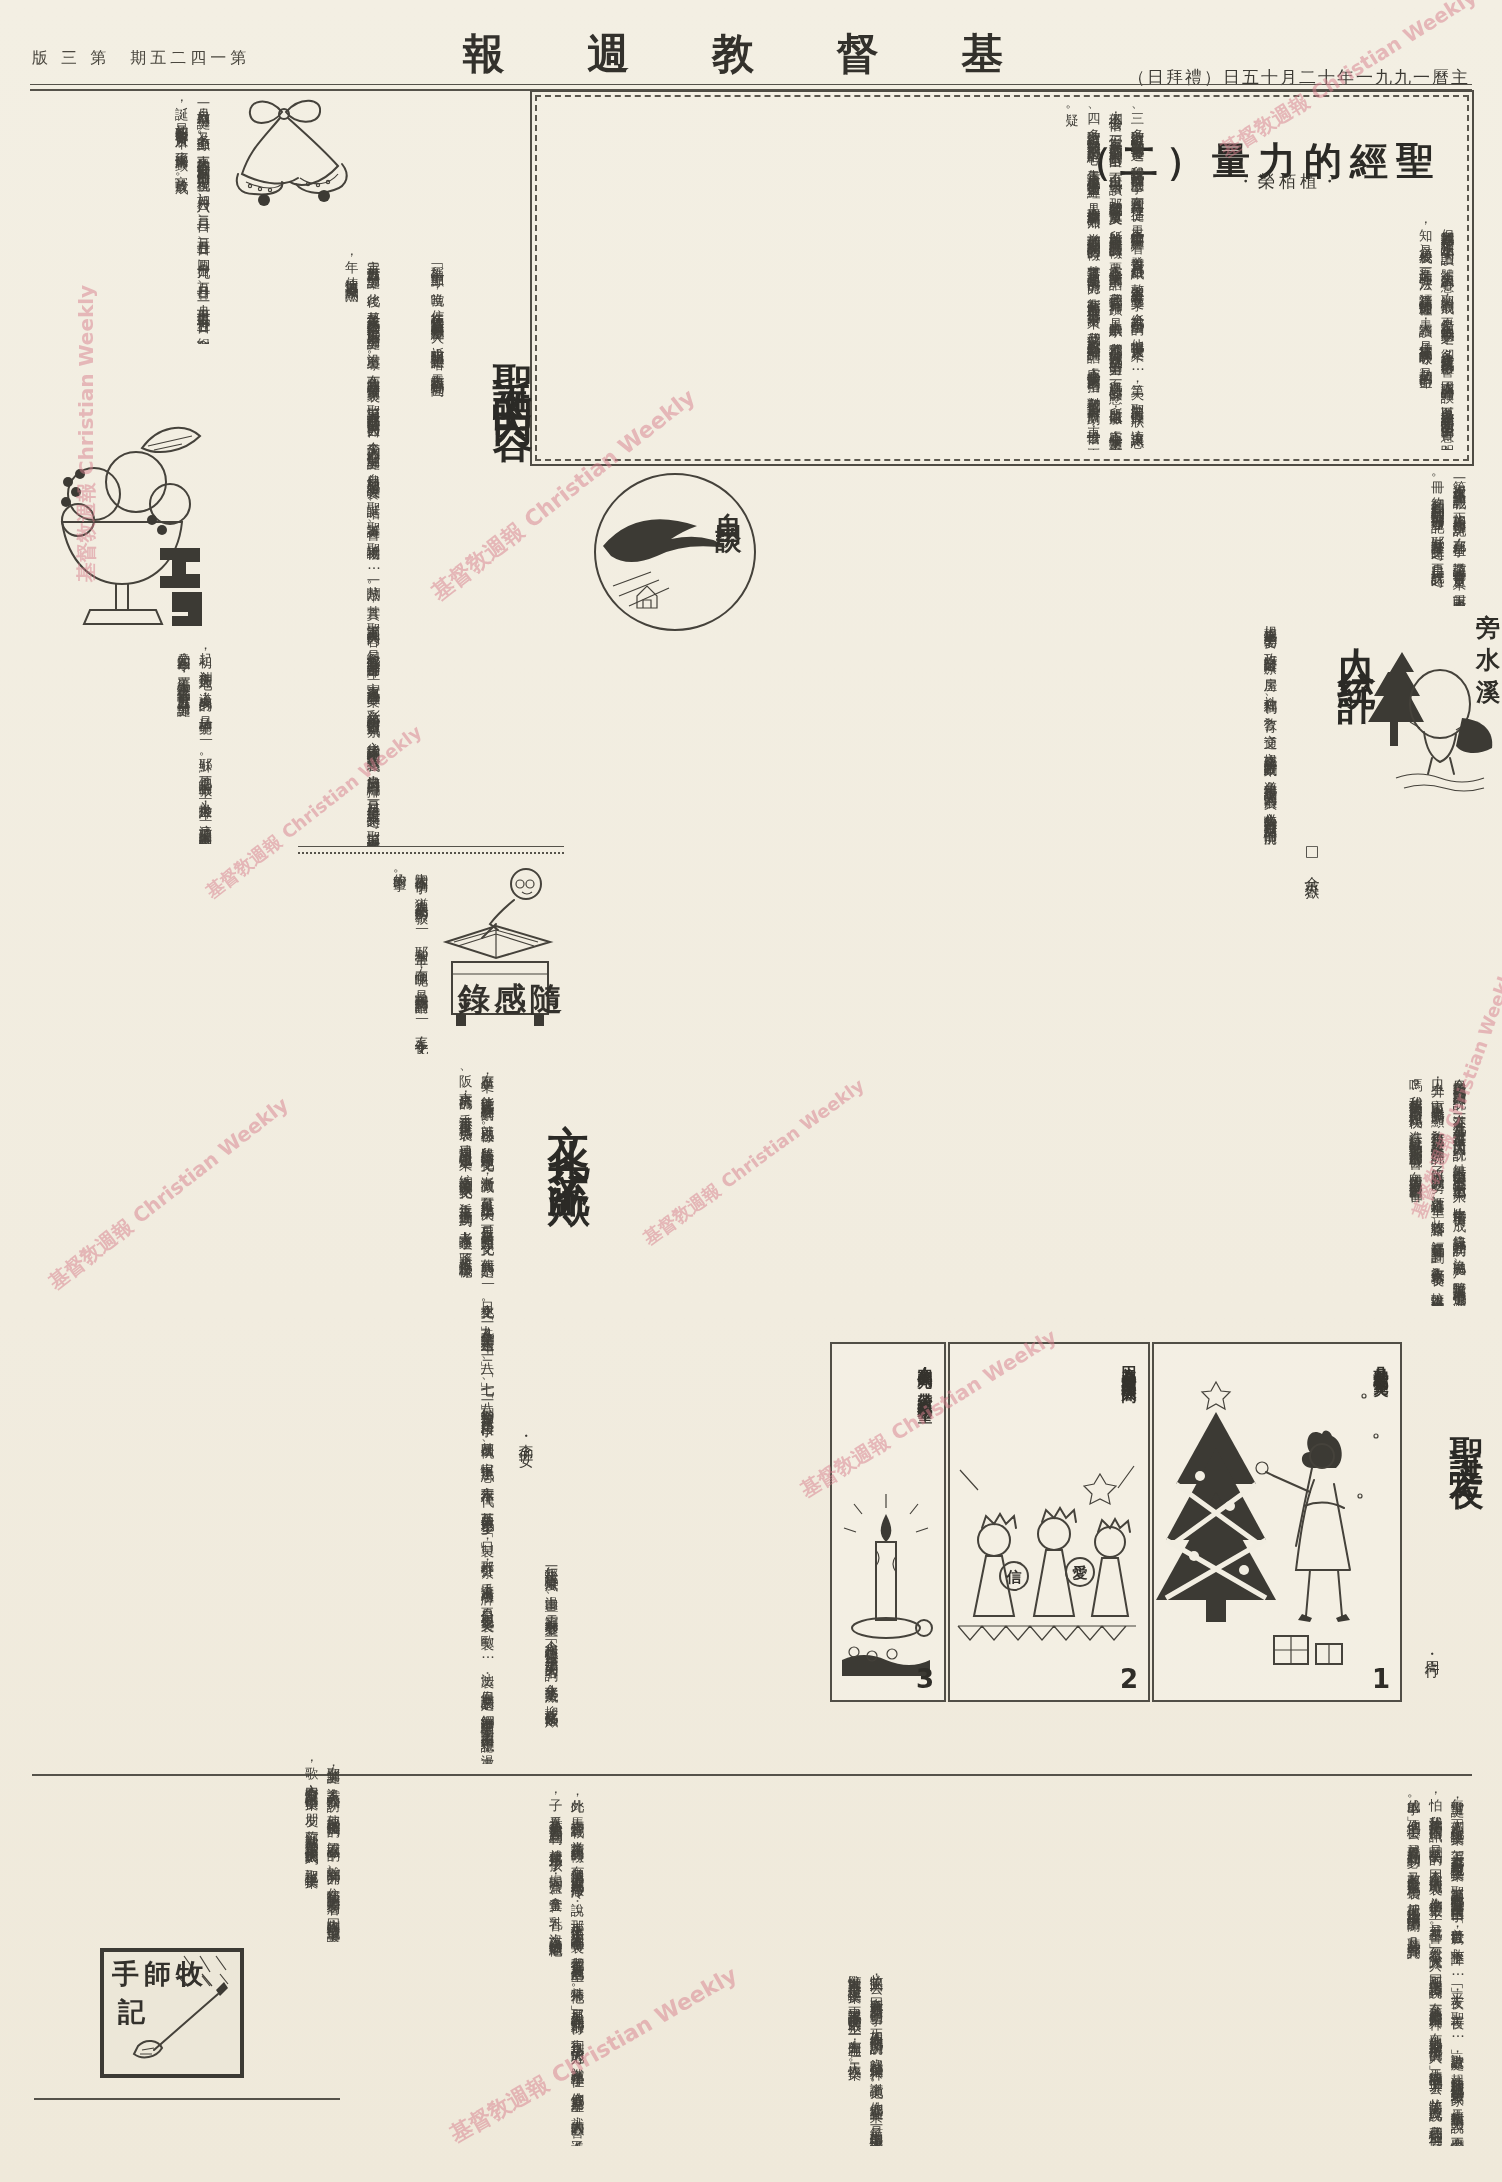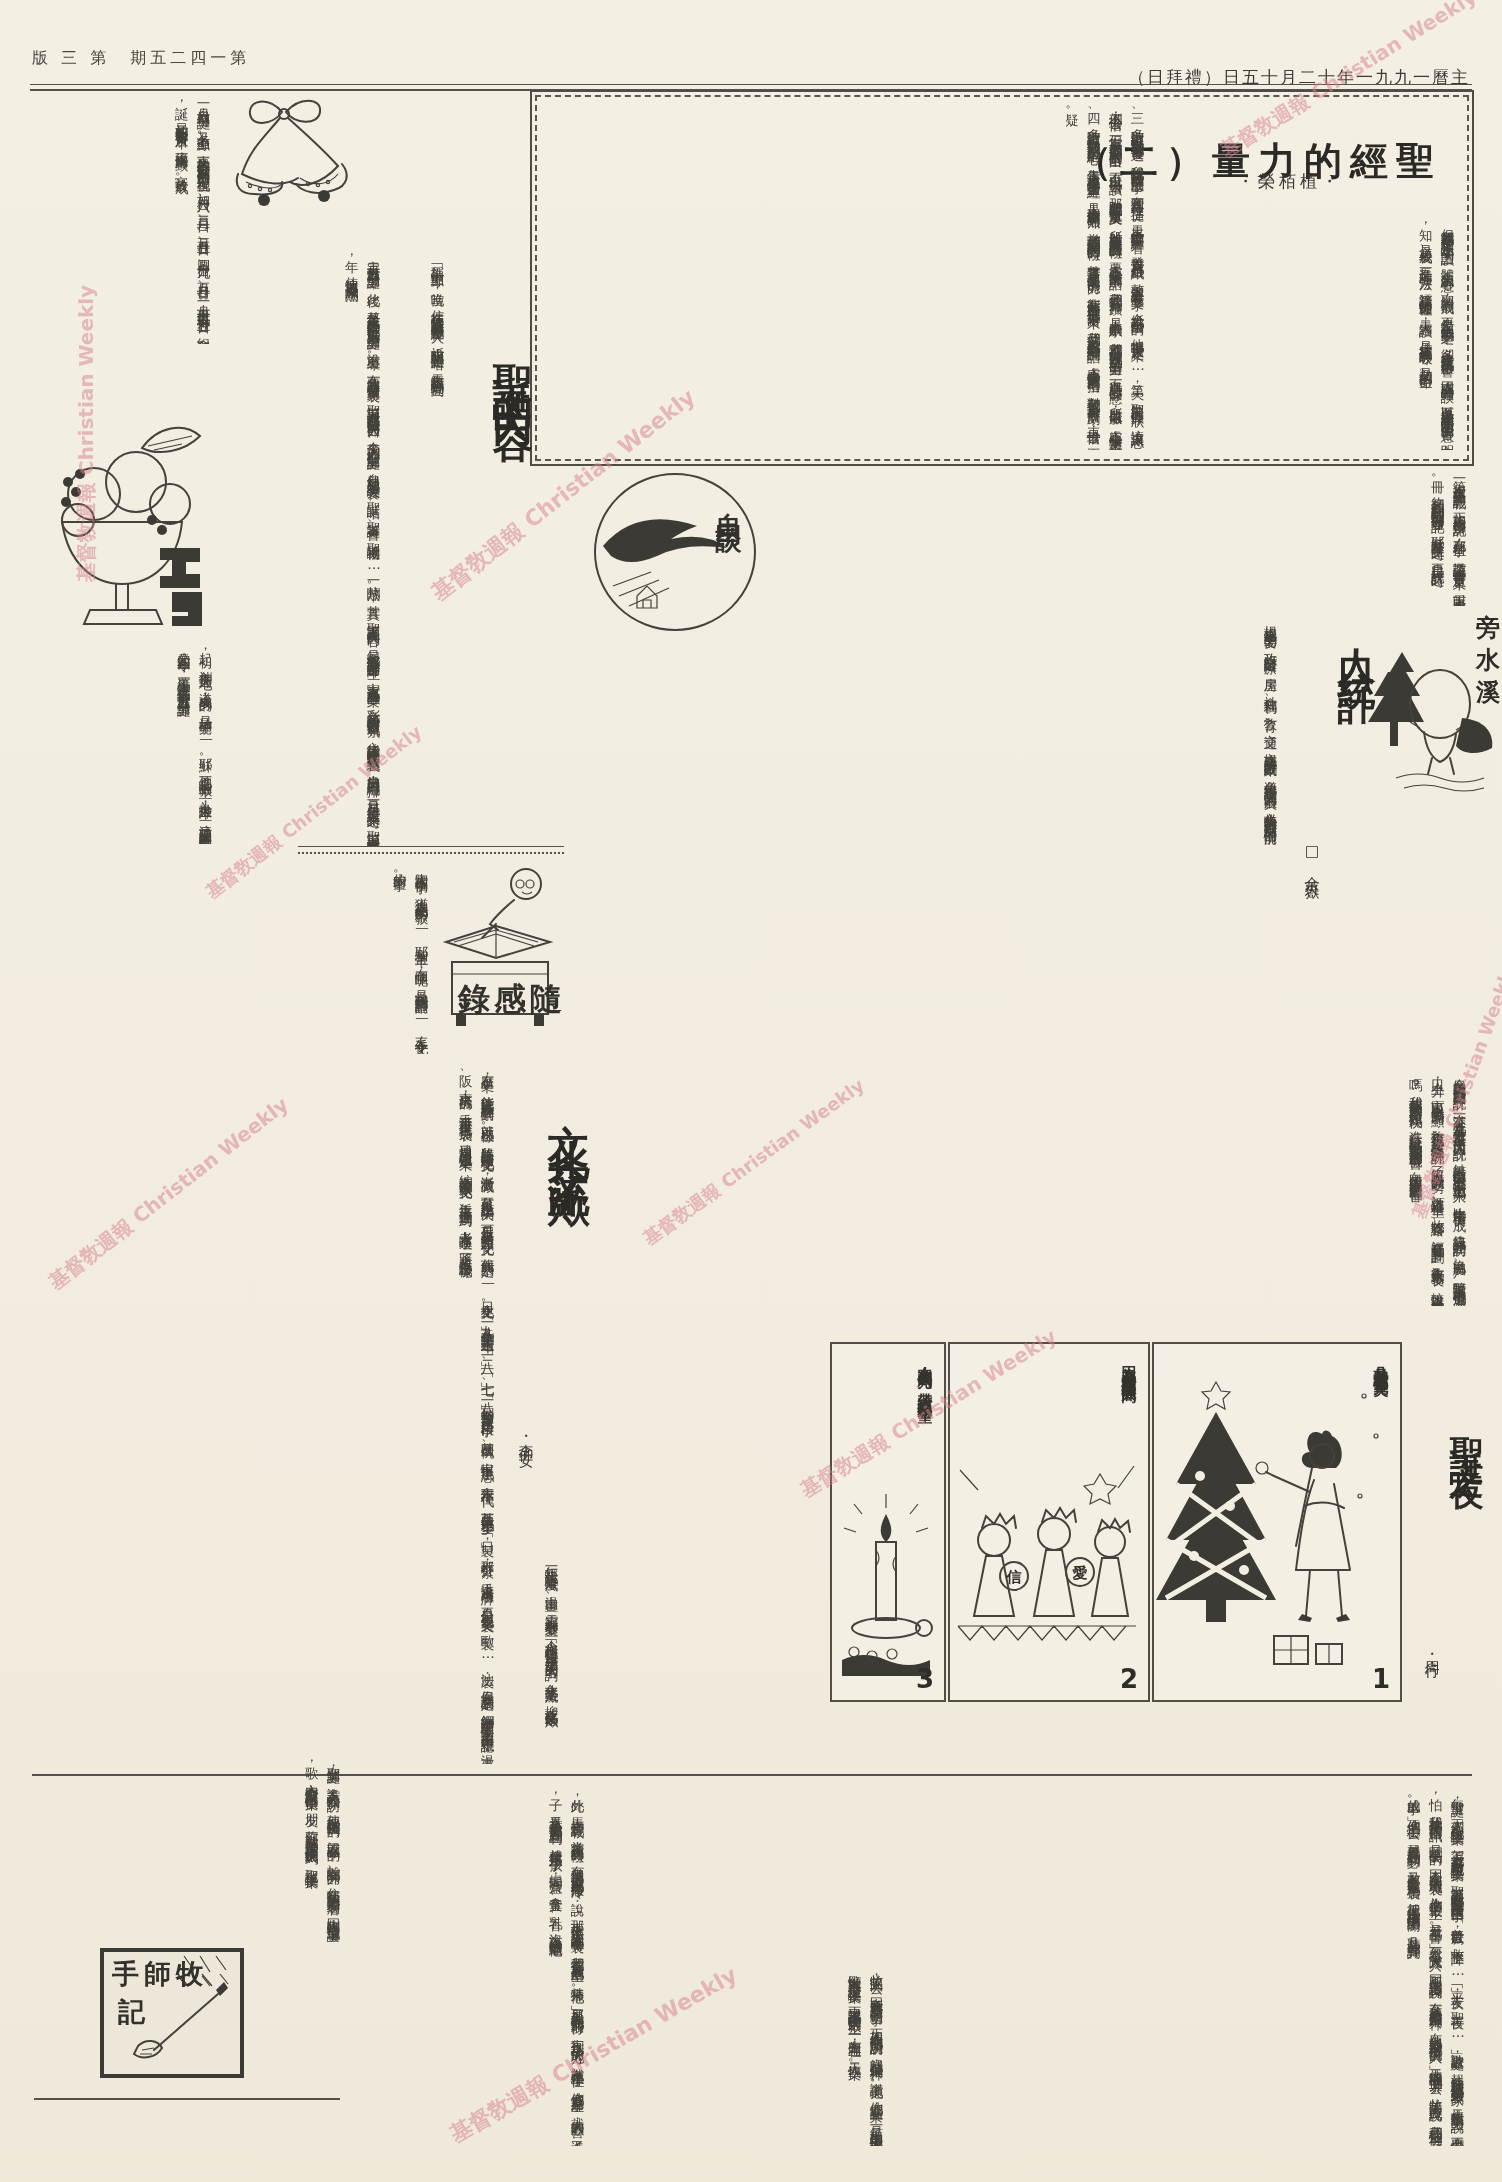--- a/index.html
+++ b/index.html
@@ -39,20 +39,21 @@
   svg .ln{stroke:#45423b;fill:none;stroke-width:2;stroke-linecap:round;}
   svg .fl{fill:#3c3a34;stroke:none;}
   svg .thin{stroke:#45423b;fill:none;stroke-width:1.2;}
 </style>
 </head>
 <body>
 
 <div class="page">
 
   <div class="masthead-left">版 三 第　期五二四一第</div>
+  <div class="masthead-title">報 週 教 督 基</div>
   <div class="masthead-right">（日拜禮）日五十月二十年一九九一曆主</div>
   <div class="rule-double"></div>
 
   <div class="body-block vtext" style="left:32px;top:96px;width:182px;height:248px;">一月六日為聖誕，又名主顯節。東正敎的信徒分別在不同的日期慶祝：如一月六日、二月二日、三月廿五日、四月十九日、五月廿日、十一月十七日或十二月廿五日。紀念聖誕，最初的敎會各有所本，後來漸歸一致，富於收成。</div>
 
   <svg class="illo" style="left:220px;top:90px;" width="152" height="150" viewBox="0 0 152 150">
     <path class="ln" d="M62,22 C48,6 28,10 30,24 C32,38 54,34 62,22 Z"></path>
     <path class="ln" d="M66,22 C80,6 102,8 100,22 C98,36 74,34 66,22 Z"></path>
     <circle class="ln" cx="64" cy="24" r="5"></circle>
     <path class="ln" d="M60,28 C40,52 30,60 22,84 C46,96 66,96 78,88"></path>

